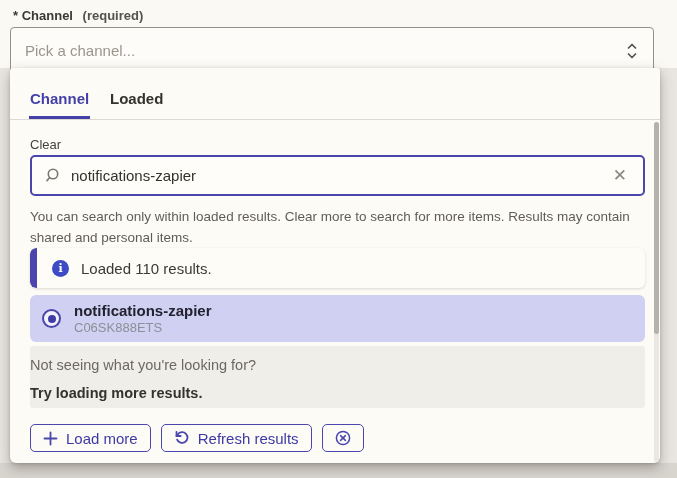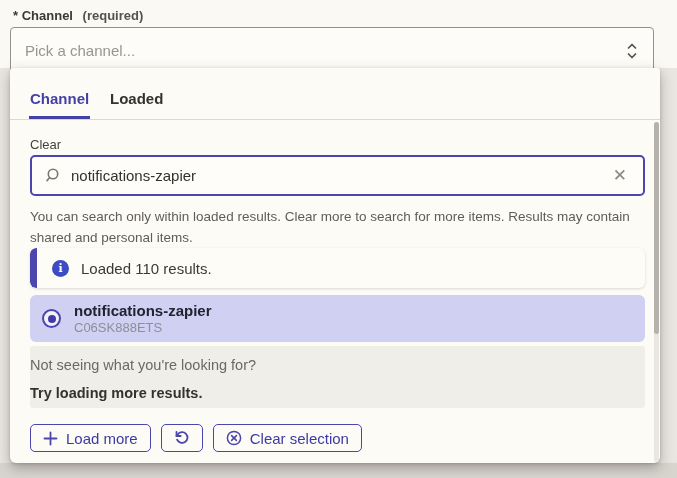--- a/index.html
+++ b/index.html
@@ -170,29 +170,29 @@
       </span>
       <span>Load more</span>
     </button>
     <button class="btn">
       <span style="display:flex;">
         <svg width="16" height="16" viewBox="0 0 16 16" fill="none" stroke="#4a46ad" stroke-width="1.8" stroke-linecap="round" stroke-linejoin="round">
           <polyline points="2.5,1.8 2.5,6 6.7,6"></polyline>
           <path d="M3.1 9.6 a5.4 5.4 0 1 0 0.6 -5.2 L2.5 6"></path>
         </svg>
       </span>
+      <span>Refresh results</span>
     </button>
     <button class="btn">
       <span style="display:flex;">
         <svg width="16" height="16" viewBox="0 0 16 16" fill="none" stroke="#4a46ad" stroke-width="1.5" stroke-linecap="round">
           <circle cx="8" cy="8" r="6.6"></circle>
           <line x1="5.6" y1="5.6" x2="10.4" y2="10.4"></line>
           <line x1="10.4" y1="5.6" x2="5.6" y2="10.4"></line>
         </svg>
       </span>
-      <span>Clear selection</span>
     </button>
   </div>
 
   <div class="scrollbar-track" style="height:340px;"></div>
   <div class="scrollbar-thumb"></div>
 
 </div>
 
 </body></html>

